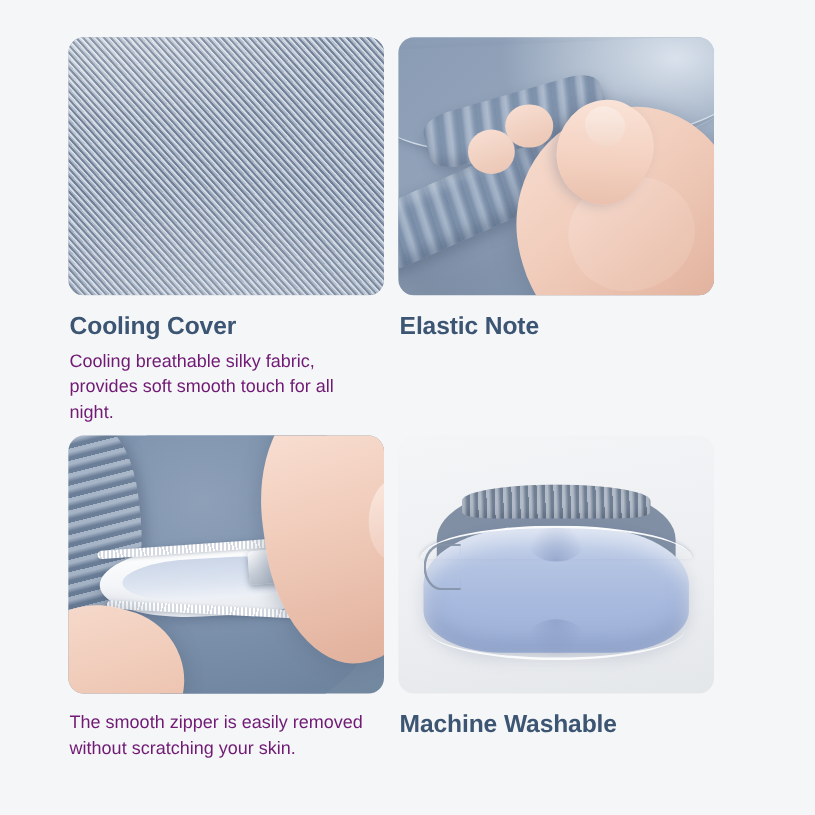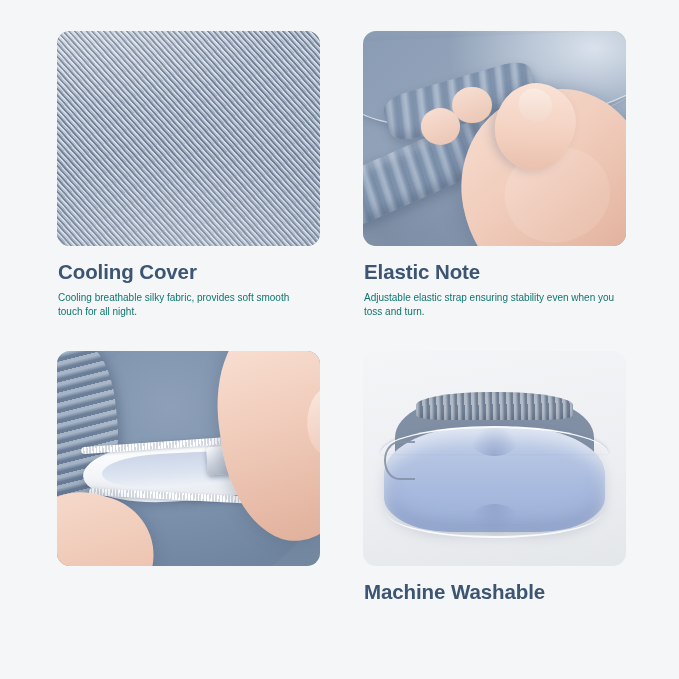--- a/index.html
+++ b/index.html
@@ -17,20 +17,21 @@
     position: relative;
     width: 679px;
     height: 679px;
     box-sizing: border-box;
     padding: 31px 55px 0 57px;
     display: grid;
     grid-template-columns: 263px 263px;
     grid-template-rows: 320px 320px;
     column-gap: 43px;
     row-gap: 0px;
+    gap: 12px;
   }
   .feature-cell {
     position: relative;
     width: 263px;
   }
   .media {
     position: relative;
     width: 263px;
     height: 215px;
     border-radius: 13px;
@@ -42,22 +43,22 @@
   }
   .f-title {
     font-size: 20.5px;
     font-weight: bold;
     color: #3c5573;
     letter-spacing: -0.1px;
     line-height: 1.15;
     margin: 0 0 7px 1px;
   }
   .f-desc {
-    font-size: 10px;
-    color: #0f766e;
+    font-size: 15px;
+    color: #701a75;
     line-height: 1.42;
     margin: 0 0 0 1px;
     max-width: 252px;
   }
 
   
   .fabric {
     width: 100%;
     height: 100%;
     background-color: #9fadc2;
@@ -478,21 +479,20 @@
       <div class="strap2"></div>
       <div class="palm"></div>
       <div class="finger-l"></div>
       <div class="thumb"></div>
       <div class="nail"></div>
       <div class="knuckle k1"></div>
       <div class="knuckle k2"></div>
     </div>
     <div class="caption">
       <div class="f-title">Elastic Note</div>
-      <div class="f-desc">Adjustable elastic strap ensuring stability even when you toss and turn.</div>
     </div>
   </div>
 
   <div class="feature-cell">
     <div class="media p3">
       <div class="cover"></div>
       <div class="ruche">
         <div class="ruche-i"></div>
       </div>
       <div class="zip-open"></div>
@@ -501,20 +501,21 @@
       <div class="zip-tape-b"></div>
       <div class="slider"></div>
       <div class="hand-l">
         <div class="hand-l-f"></div>
       </div>
       <div class="hand-r">
         <div class="hand-r-f"></div>
       </div>
     </div>
     <div class="caption">
+      <div class="f-desc">The smooth zipper is easily removed without scratching your skin.</div>
     </div>
   </div>
 
   <div class="feature-cell">
     <div class="media p4">
       <div class="shadow"></div>
       <div class="cover-back"></div>
       <div class="cover-ruche"></div>
       <div class="foam"></div>
       <div class="waist-t"></div>

